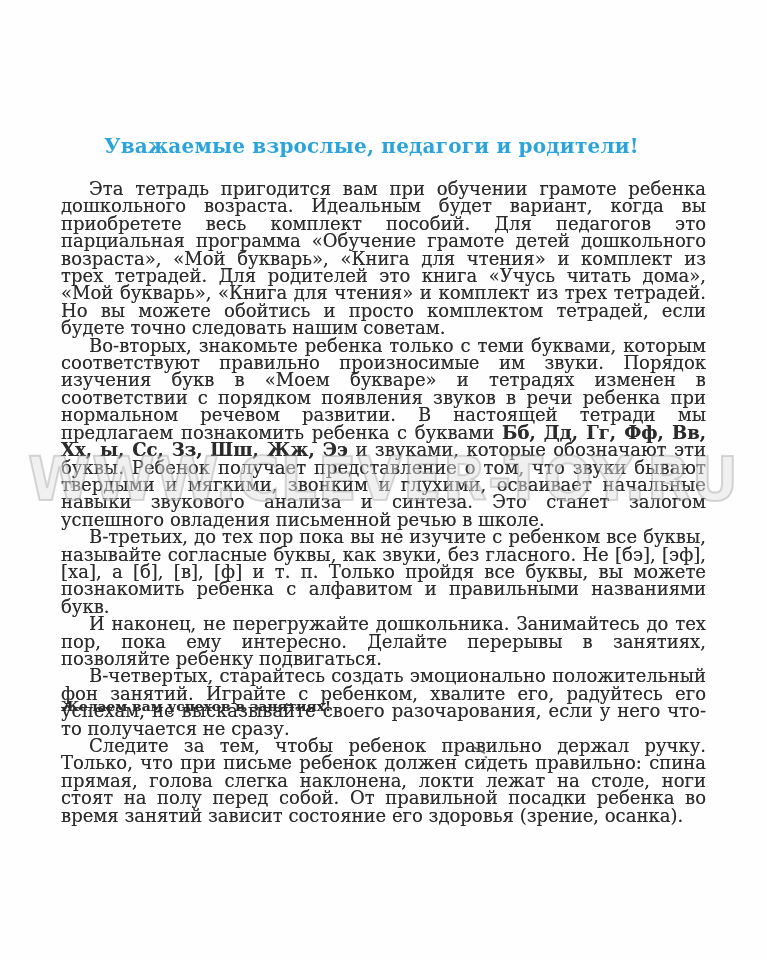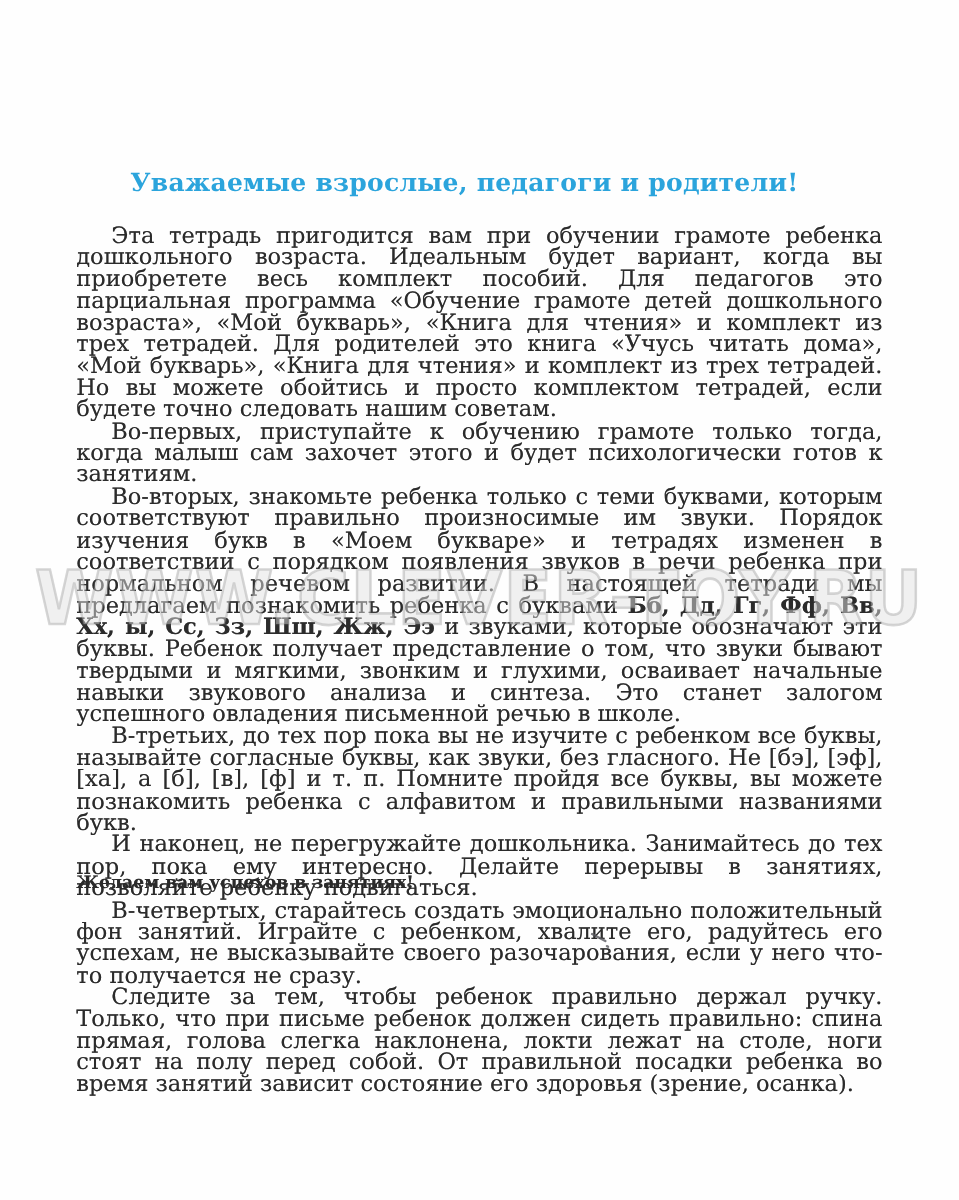--- a/index.html
+++ b/index.html
@@ -97,23 +97,22 @@
 </style>
 </head>
 <body>
 
 <div class="page">
 
   <h1 class="title" style="color: rgb(43, 164, 220);">Уважаемые взрослые, педагоги и родители!</h1>
 
   <div class="body-text" id="paragraphs">
       <p><span>Эта тетрадь пригодится вам при обучении грамоте ребенка дошкольного возраста. Идеальным будет вариант, когда вы приобретете весь комплект пособий. Для педагогов это парциальная программа «Обучение грамоте детей дошкольного возраста», «Мой букварь», «Книга для чтения» и комплект из трех тетрадей. Для родителей это книга «Учусь читать дома», «Мой букварь», «Книга для чтения» и комплект из трех тетрадей. Но вы можете обойтись и просто комплектом тетрадей, если будете точно следовать нашим советам.</span></p>
-      <p><span>Во-первых, приступайте к обучению грамоте только тогда, когда малыш сам захочет этого и будет психологически готов к занятиям.</span></p>
       <p><span>Во-вторых, знакомьте ребенка только с теми буквами, которым соответствуют правильно произносимые им звуки. Порядок изучения букв в «Моем букваре» и тетрадях изменен в соответствии с порядком появления звуков в речи ребенка при нормальном речевом развитии. В настоящей тетради мы предлагаем познакомить ребенка с буквами </span><span class="b">Бб, Дд, Гг, Фф, Вв, Хх, ы, Сс, Зз, Шш, Жж, Ээ</span><span> и звуками, которые обозначают эти буквы. Ребенок получает представление о том, что звуки бывают твердыми и мягкими, звонким и глухими, осваивает начальные навыки звукового анализа и синтеза. Это станет залогом успешного овладения письменной речью в школе.</span></p>
-      <p><span>В-третьих, до тех пор пока вы не изучите с ребенком все буквы, называйте согласные буквы, как звуки, без гласного. Не [бэ], [эф], [ха], а [б], [в], [ф] и т. п. Помните пройдя все буквы, вы можете познакомить ребенка с алфавитом и правильными названиями букв.</span></p>
+      <p><span>В-третьих, до тех пор пока вы не изучите с ребенком все буквы, называйте согласные буквы, как звуки, без гласного. Не [бэ], [эф], [ха], а [б], [в], [ф] и т. п. Только пройдя все буквы, вы можете познакомить ребенка с алфавитом и правильными названиями букв.</span></p>
       <p><span>И наконец, не перегружайте дошкольника. Занимайтесь до тех пор, пока ему интересно. Делайте перерывы в занятиях, позволяйте ребенку подвигаться.</span></p>
       <p><span>В-четвертых, старайтесь создать эмоционально положительный фон занятий. Играйте с ребенком, хвалите его, радуйтесь его успехам, не высказывайте своего разочарования, если у него что-то получается не сразу.</span></p>
       <p><span>Следите за тем, чтобы ребенок правильно держал ручку. Только, что при письме ребенок должен сидеть правильно: спина прямая, голова слегка наклонена, локти лежат на столе, ноги стоят на полу перед собой. От правильной посадки ребенка во время занятий зависит состояние его здоровья (зрение, осанка).</span></p>
     </div>
 
   <div class="closing">Желаем вам успехов в занятиях!</div>
 
   <div class="watermark">WWW.CLEVER-TOY.RU</div>
 
   <div class="pen-mark"></div>

